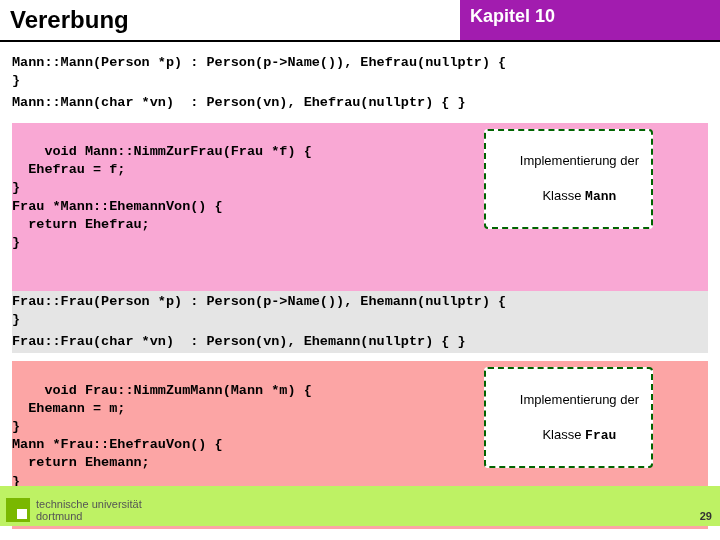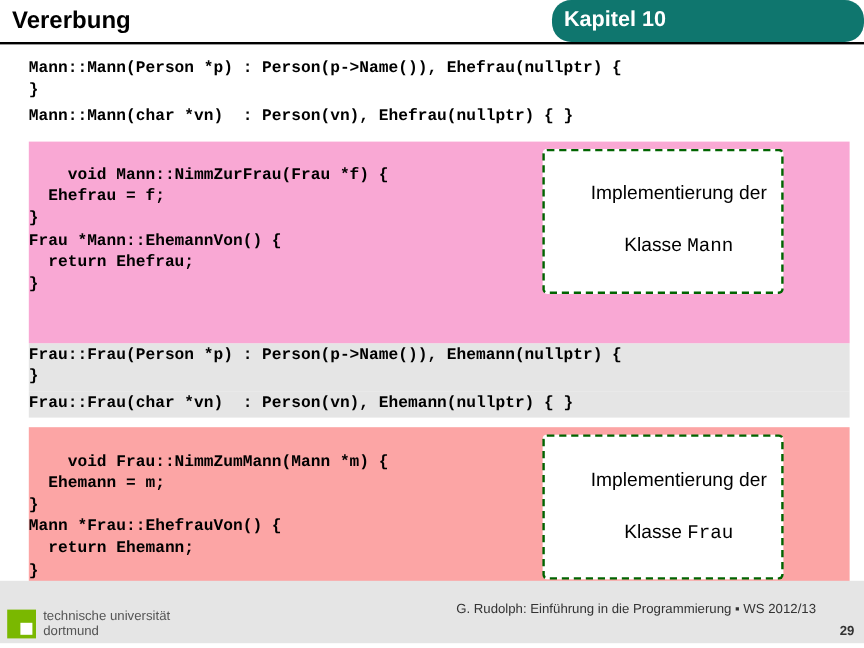--- a/index.html
+++ b/index.html
@@ -14,39 +14,37 @@
   }
   .header {
     display: flex;
     border-bottom: 2px solid #000;
   }
   .header-left {
     flex: 1;
     background: #fff;
     padding: 6px 10px;
     font-weight: bold;
-    font-size: 20px;
+    font-size: 24px;
   }
   .header-right {
     width: 240px;
-    background: #0f766e;
+    background: #a21caf;
     color: #fff;
     padding: 6px 10px;
     font-weight: bold;
     font-size: 18px;
-    border-radius: 16px;
   }
   .code-area {
     padding: 10px 12px 0 12px;
     font-family: "Courier New", monospace;
     font-size: 13.5px;
     font-weight: bold;
     line-height: 1.35;
     position: relative;
-    margin-left: 12px;
   }
   .code-block1 {
     background: #fff;
     padding: 2px 0;
     white-space: pre;
   }
   .code-block2 {
     background: #f9a8d4;
     margin-top: 8px;
     padding: 2px 0;
@@ -66,43 +64,43 @@
     white-space: pre;
     position: relative;
   }
   .callout {
     position: absolute;
     border: 2px dashed #006400;
     background: #ffffff;
     padding: 4px 12px;
     font-family: Arial, sans-serif;
     font-weight: normal;
-    font-size: 16px;
+    font-size: 13px;
     text-align: center;
     border-radius: 4px;
   }
   .callout .mono {
     font-family: "Courier New", monospace;
-    font-weight: normal;
+    font-weight: bold;
   }
   .callout1 {
     right: 55px;
     top: 6px;
   }
   .callout2 {
     right: 55px;
     top: 6px;
   }
   .footer {
     position: absolute;
-    bottom: 4px;
+    bottom: 14px;
     left: 0;
     right: 0;
-    height: 52px;
-    background: #e5e5e5;
+    height: 40px;
+    background: #bef264;
   }
   .logo {
     position: absolute;
     left: 6px;
     bottom: 4px;
     display: flex;
     align-items: center;
     gap: 6px;
     color: #555;
     font-size: 11px;
@@ -188,15 +186,14 @@
 </div>
 
 <div class="footer">
   <div class="logo">
     <div class="logo-box"></div>
     <div class="logo-text">
       <span>technische universität</span><br>
       <span>dortmund</span>
     </div>
   </div>
-  <div class="credit">G. Rudolph: Einführung in die Programmierung ▪ WS 2012/13</div>
   <div class="pagenum">29</div>
 </div>
 
 </body></html>

